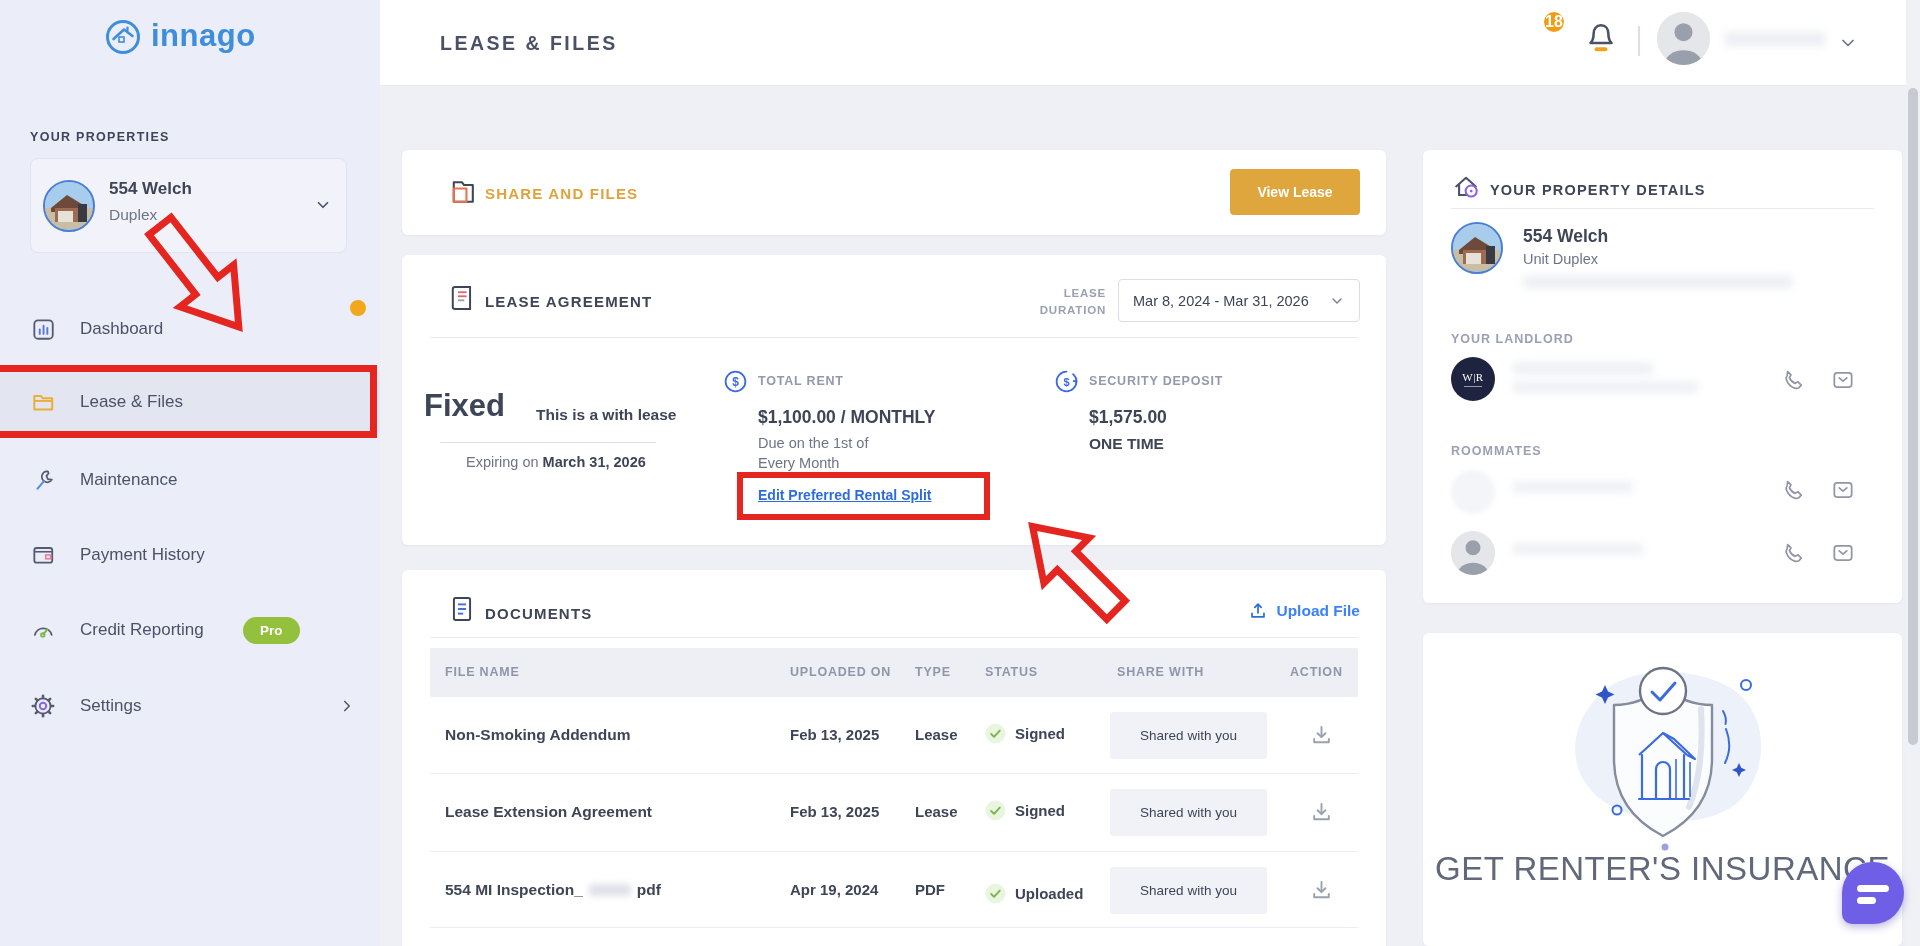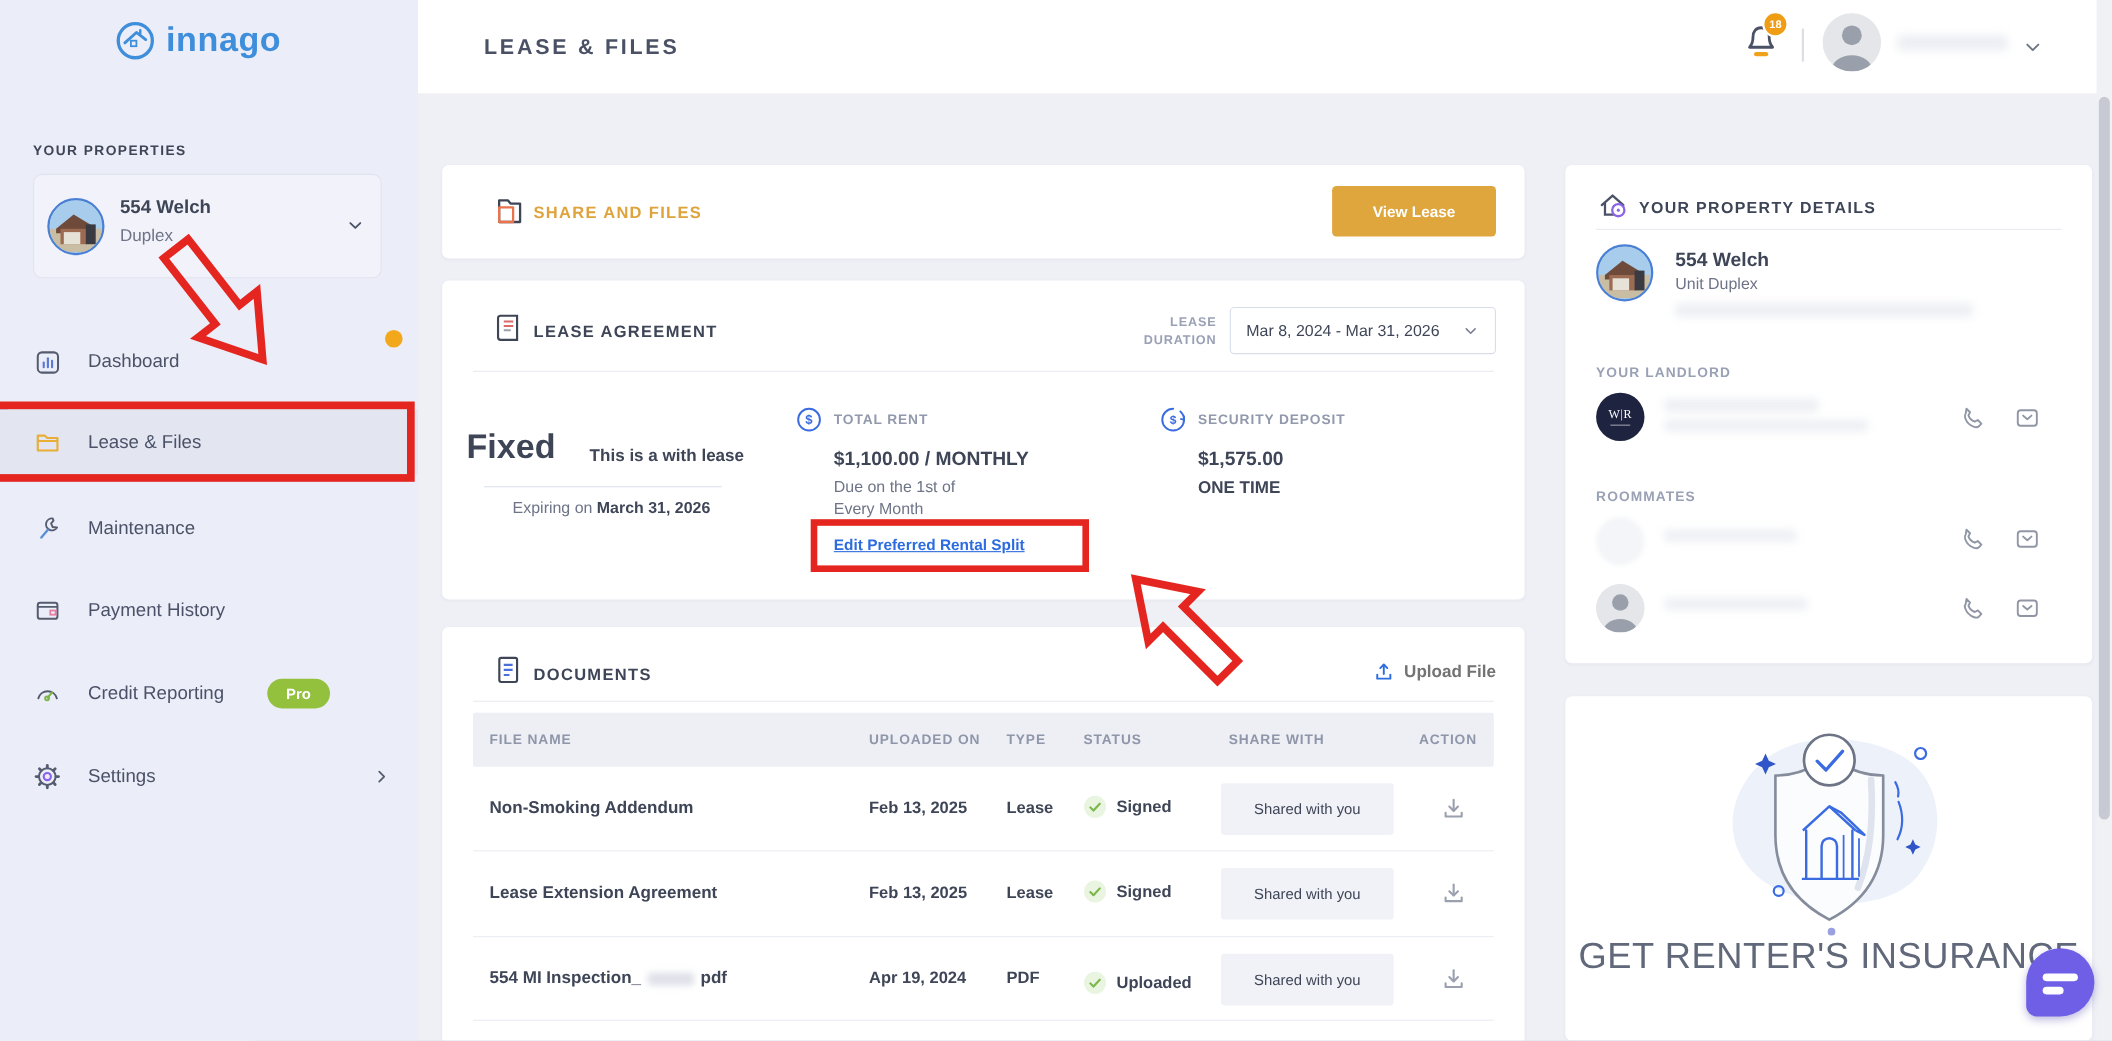--- a/index.html
+++ b/index.html
@@ -28,31 +28,31 @@
   .nav-item .nlabel { position:absolute; left:80px; }
   .nav-item.active { background:#e3e6f1; }
   .active-bar { position:absolute; left:0; top:372px; width:7px; height:60px; background:#3c4db5; }
   .notif-dot { position:absolute; left:350px; top:300px; width:16px; height:16px; border-radius:50%; background:#f3a71b; }
   .pro-badge { position:absolute; left:243px; display:inline-block; padding:6px 17px; background:#93c13e; color:#fff;
     font-size:13.5px; font-weight:700; border-radius:15px; }
 
   
   .topbar { position:absolute; left:380px; top:0; width:1540px; height:86px; background:#fff; border-bottom:1px solid #e9eaf0; }
   .page-title { position:absolute; left:60px; top:32px; font-size:19.5px; font-weight:700; letter-spacing:2.5px; color:#4a5165; }
-  .badge { position:absolute; left:1222px; top:10px; width:24px; height:24px; border-radius:50%; background:#f09d16;
-    border:2px solid #fff; color:#fff; font-size:10px; font-weight:700; display:flex; align-items:center; justify-content:center; }
+  .badge { position:absolute; left:1162px; top:10px; width:24px; height:24px; border-radius:50%; background:#f09d16;
+    border:2px solid #fff; color:#fff; font-size:16px; font-weight:700; display:flex; align-items:center; justify-content:center; }
   .top-divider { position:absolute; left:1258px; top:26px; width:2px; height:30px; background:#dcdee6; }
   .avatar-circ { border-radius:50%; overflow:hidden; background:#e4e6ea; }
 
   
   .card { position:absolute; background:#fff; border-radius:6px; box-shadow:0 1px 3px rgba(45,55,90,.05); }
   .sec-title { font-size:15px; font-weight:700; letter-spacing:1.2px; }
   .hr { position:absolute; left:28px; right:28px; height:1px; background:#e8eaf0; }
 
-  .btn-gold { position:absolute; right:26px; top:19px; width:149px; height:46px; background:#dfa63e; border-radius:4px;
+  .btn-gold { position:absolute; right:26px; top:19px; width:130px; height:46px; background:#dfa63e; border-radius:4px;
     color:#fff; font-size:14px; font-weight:600; display:flex; align-items:center; justify-content:center; }
 
   .dur-label { position:absolute; right:280px; top:30px; width:110px; text-align:right; font-size:11.5px; font-weight:700;
     letter-spacing:0.8px; color:#9aa1b5; line-height:17px; }
   .dur-select { position:absolute; right:26px; top:24px; width:242px; height:43px; border:1px solid #d9dde8; border-radius:4px;
     font-size:14.5px; color:#3e4557; display:flex; align-items:center; padding:1px 14px; background:#fff; }
   .dur-select .chev { margin-left:auto; }
 
   .fixed-title { position:absolute; left:22px; top:133px; font-size:31px; font-weight:700; color:#3e4557; }
   .fixed-note { position:absolute; left:134px; top:151px; font-size:15.5px; font-weight:600; color:#3e4557; }
@@ -332,21 +332,21 @@
     <div class="sec-title abs" style="left:83px; top:35px; color:#3e4557;">DOCUMENTS</div>
 
     <div class="upload-link">
       <span>
         <svg width="22" height="22" viewBox="0 0 24 24" fill="none" stroke="#2d6ce0" stroke-width="1.9" stroke-linecap="round" stroke-linejoin="round">
           <path d="M12 14 V5"></path>
             <path d="M8.5 8 L12 4.5 L15.5 8"></path>
             <path d="M5.5 14.5 V18.5 H18.5 V14.5"></path>
         </svg>
       </span>
-      <span style="color:#737373; font-weight:700; font-size:15.5px;">Upload File</span>
+      <span style="color:#3b82f6; font-weight:700; font-size:15.5px;">Upload File</span>
     </div>
 
     <div class="hr" style="top:67px;"></div>
 
     <div class="thead">
       <span class="th" style="left:15px;">FILE NAME</span>
       <span class="th" style="left:360px;">UPLOADED ON</span>
       <span class="th" style="left:485px;">TYPE</span>
       <span class="th" style="left:555px;">STATUS</span>
       <span class="th" style="left:687px;">SHARE WITH</span>

